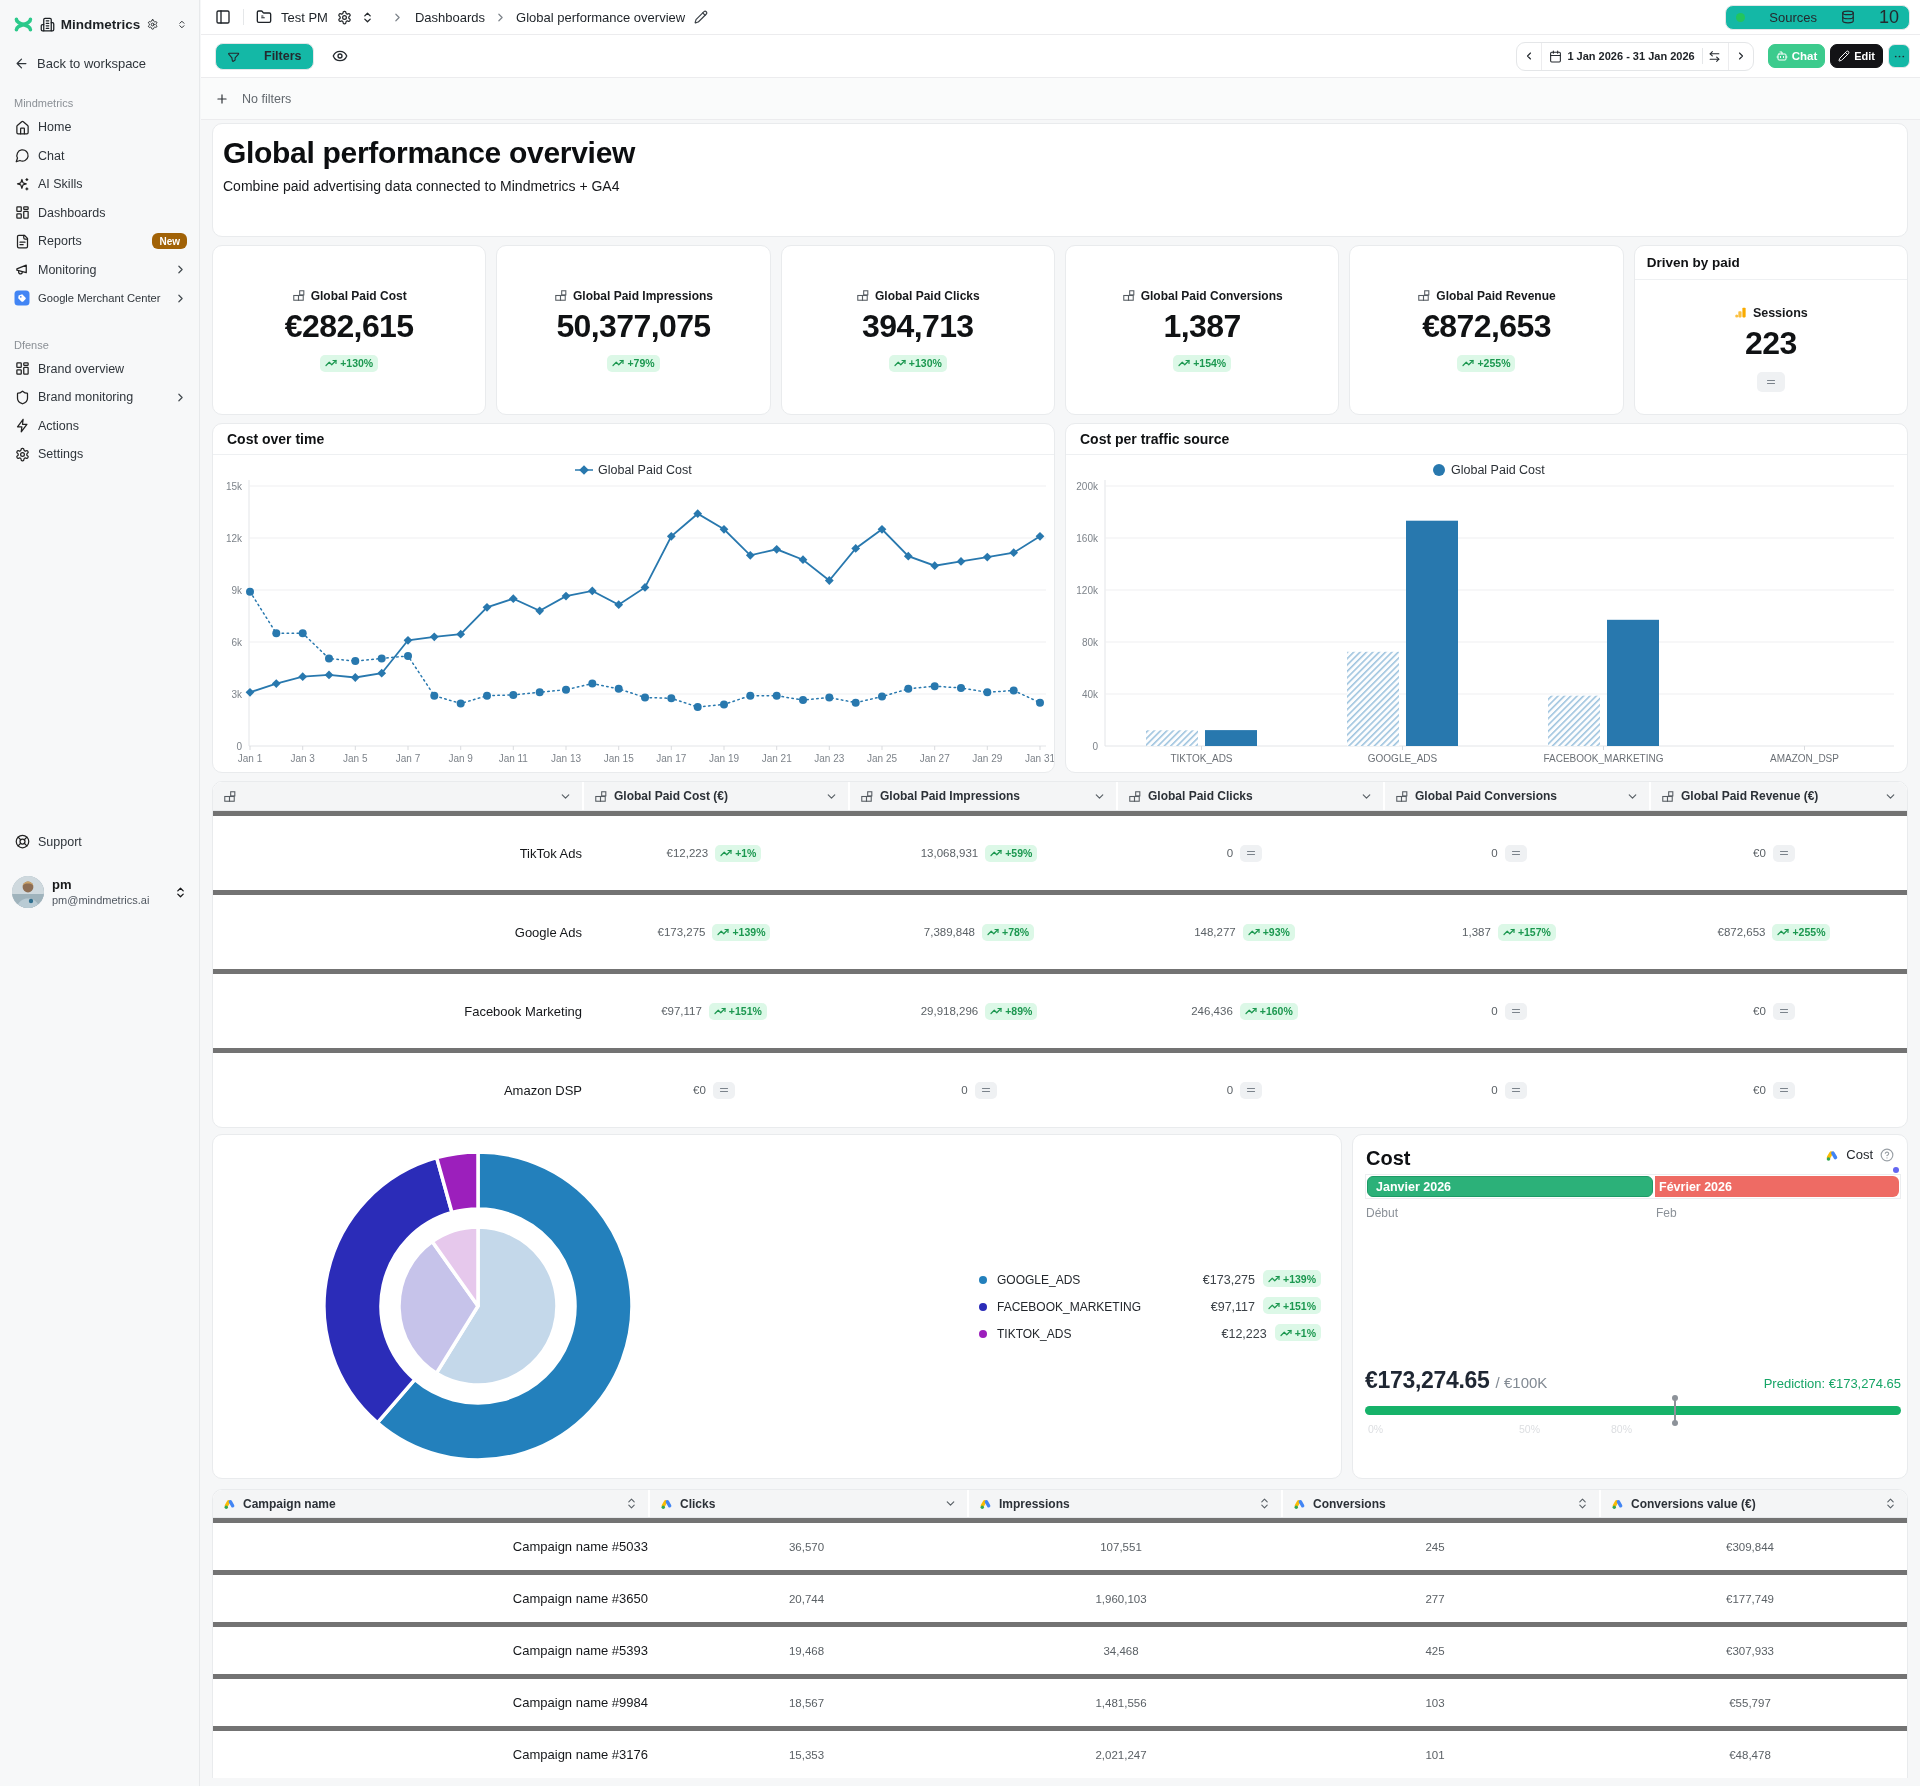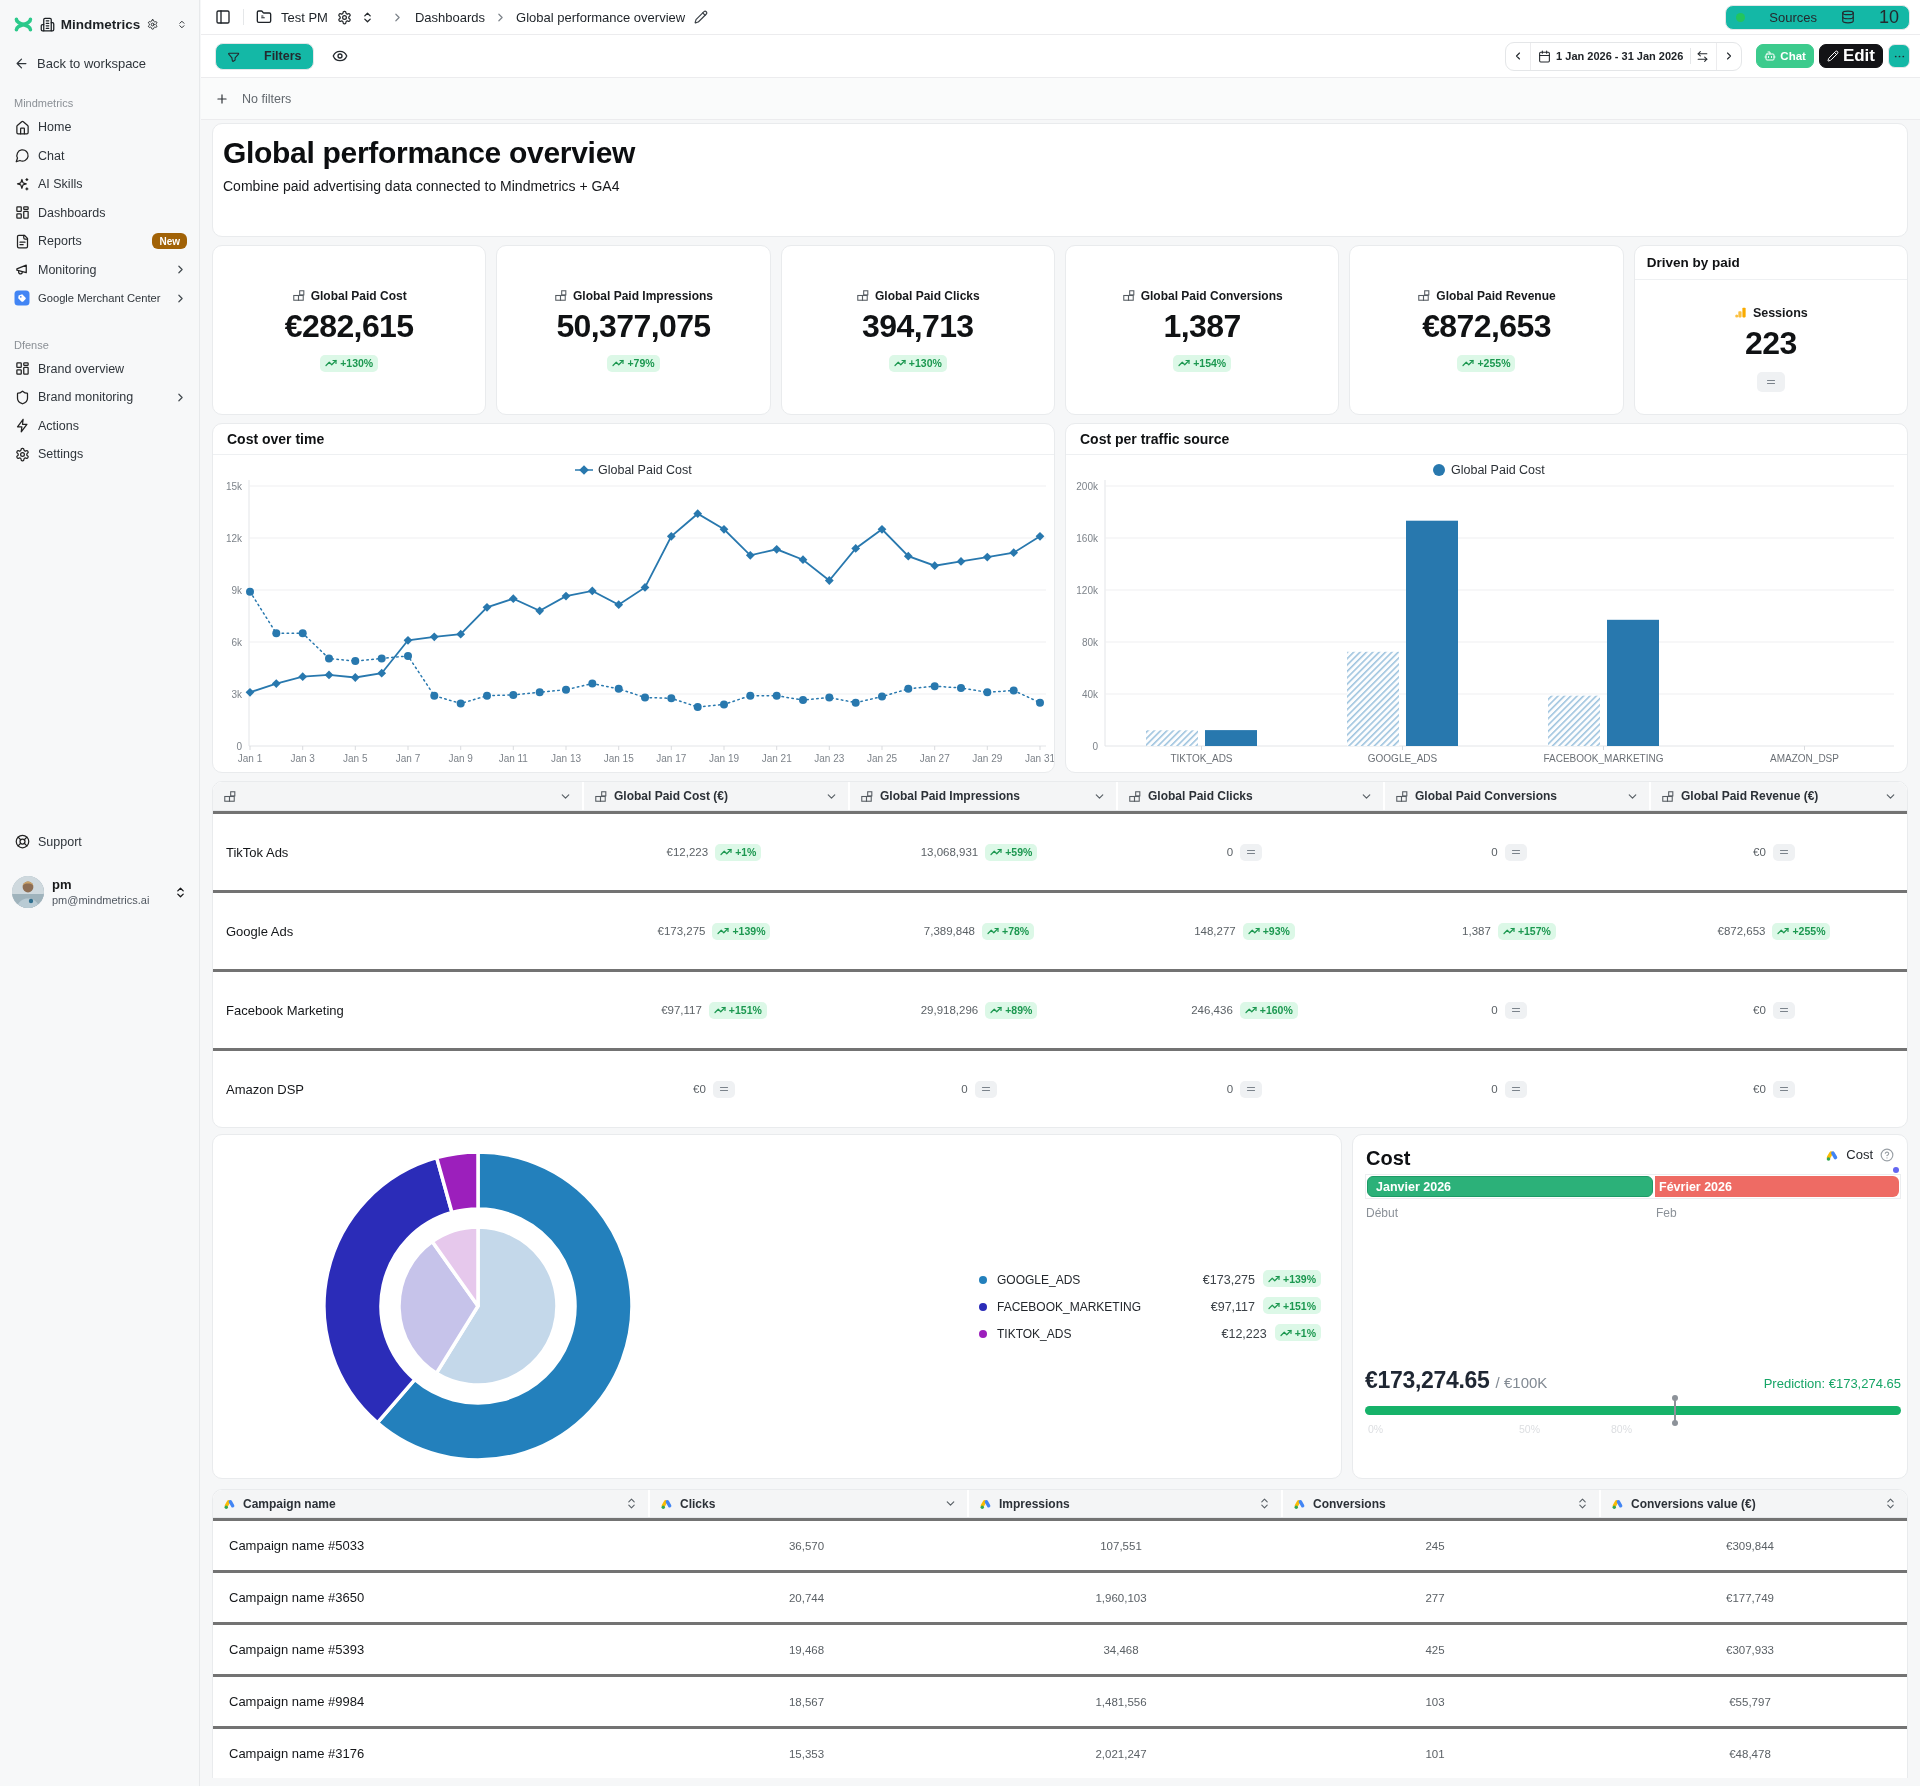--- a/index.html
+++ b/index.html
@@ -40,21 +40,21 @@
 .kpi .bdg { margin-top:10px; }
 
 #chartrow { display:grid; grid-template-columns:1fr 1fr; gap:10px; margin-top:8px; }
 .chart-card { height:350px; overflow:hidden; }
 .chart-head { padding:8px 14px; border-bottom:1px solid #eef0f2; font-size:14px; font-weight:700; color:#101214; height:31px; display:flex; align-items:center; }
 
 .tbl { margin-top:8px; overflow:hidden; }
 .thead { display:flex; gap:2px; background:#fff; border-bottom:1px solid #e7e9eb; }
 .th { background:#f4f5f6; height:28px; display:flex; align-items:center; gap:7px; padding:0 10px; font-size:12px; font-weight:600; color:#2c3137; }
 .th .sp { flex:1 1 auto; }
-.trow { display:flex; align-items:center; border-top:3px solid #737373; }
+.trow { display:flex; align-items:center; border-top:5px solid #737373;text-align:right; }
 .trow:first-of-type { border-top:none; }
 .tname { font-size:13px; font-weight:500; color:#15171a; padding-left:13px; }
 .tval { display:flex; align-items:center; justify-content:center; gap:7px; font-size:11.5px; color:#5b6166; }
 
 #bottomrow { display:grid; grid-template-columns:1130px 1fr; gap:10px; margin-top:6px; }
 </style>
 </head>
 <body>
 <div id="sidebar">
   <div class="sb-logo">
@@ -318,21 +318,21 @@
       </div>
       <div style="display:flex;align-items:center;gap:5px;">
         <button class="btn" style="height:24px;padding:0 7px;gap:4px;font-size:11.5px;background:#3ccb8d;border-color:#3ccb8d;color:#fff;border-radius:7px;">
           <svg width="12" height="12" viewBox="0 0 24 24" fill="none" stroke="#fff" stroke-width="2" stroke-linecap="round" stroke-linejoin="round">
               <path d="M12 8V4H8"></path>
               <rect x="4" y="8" width="16" height="12" rx="2"></rect>
               <path d="M2 14h2M20 14h2M15 13v2M9 13v2"></path>
             </svg>
           Chat
         </button>
-        <button class="btn" style="height:24px;padding:0 7px;gap:4px;font-size:17px;background:#131316;border-color:#131316;color:#fff;border-radius:7px;">
+        <button class="btn" style="height:24px;padding:0 7px;gap:4px;font-size:11px;background:#131316;border-color:#131316;color:#fff;border-radius:7px;">
           <svg width="12" height="12" viewBox="0 0 24 24" fill="none" stroke="#fff" stroke-width="2" stroke-linecap="round" stroke-linejoin="round">
               <path d="M21.17 6.83a2.85 2.85 0 0 0-4-4L3.84 16.17a2 2 0 0 0-.5.83l-1.32 4.35a.5.5 0 0 0 .62.62l4.35-1.32a2 2 0 0 0 .83-.5Z"></path>
               <path d="m15 5 4 4"></path>
             </svg>
           Edit
         </button>
         <button class="btn" style="height:24px;width:22px;justify-content:center;border-radius:7px;padding:0;">
           <svg width="13" height="13" viewBox="0 0 24 24" fill="#24292e">
               <circle cx="5" cy="12" r="1.6"></circle>
               <circle cx="12" cy="12" r="1.6"></circle>

